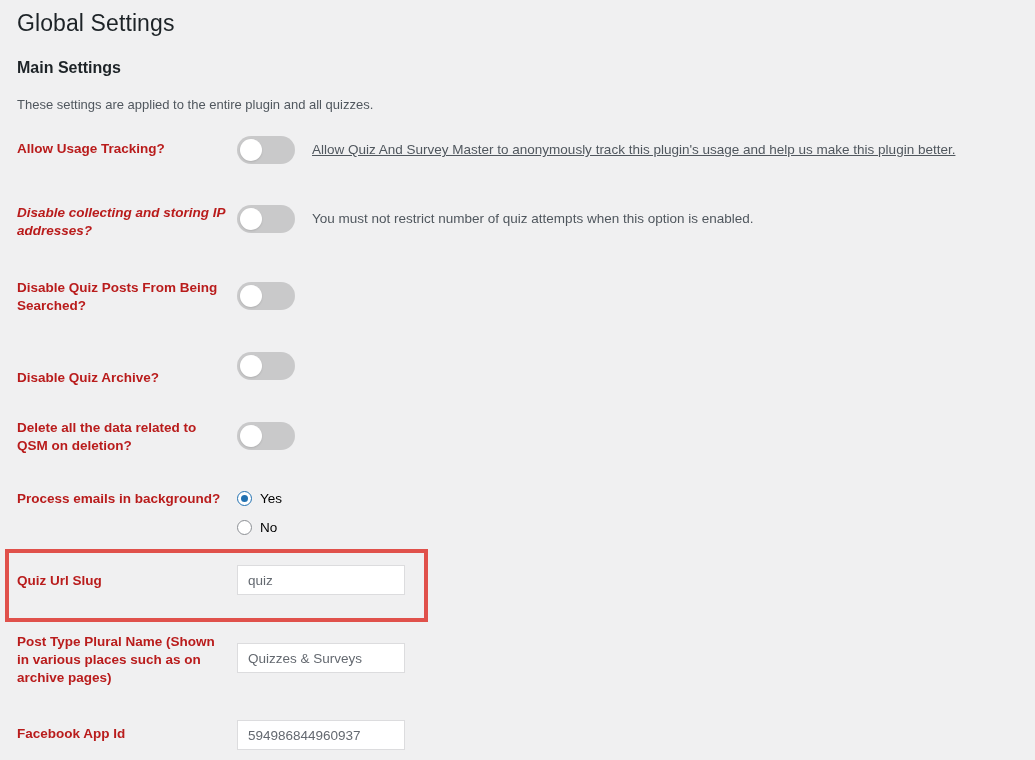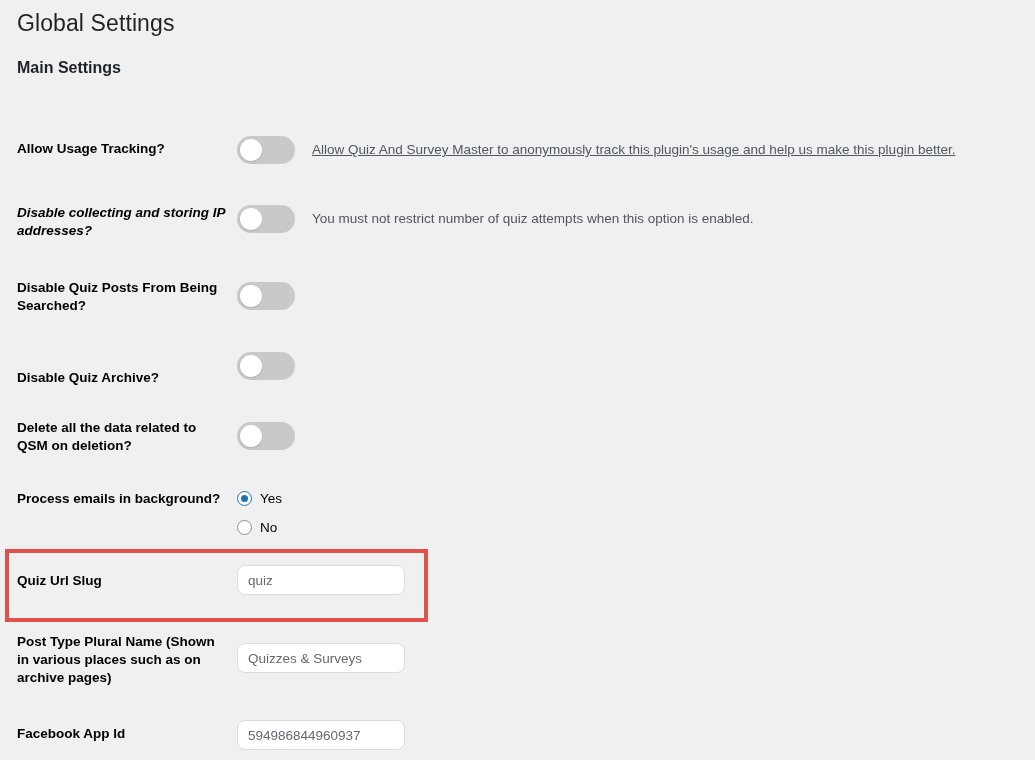--- a/index.html
+++ b/index.html
@@ -58,21 +58,21 @@
     position: absolute;
     left: 0;
     width: 1035px;
   }
   .row-label {
     position: absolute;
     left: 17px;
     width: 210px;
     font-size: 13.5px;
     font-weight: 700;
-    color: #000000;
+    color: #b91c1c;
     line-height: 18px;
   }
   .row-desc {
     position: absolute;
     left: 312px;
     font-size: 13.5px;
     font-weight: 400;
     color: #50575e;
     line-height: 18px;
     white-space: nowrap;
@@ -142,21 +142,21 @@
   }
 
   
   .text-input {
     position: absolute;
     left: 237px;
     width: 168px;
     height: 30px;
     box-sizing: border-box;
     border: 1px solid #dcdcde;
-    border-radius: 8px;
+    border-radius: 0;
     background: #ffffff;
     font-family: "Liberation Sans", sans-serif;
     font-size: 13.5px;
     color: #646970;
     padding: 0 10px;
     outline: none;
     box-shadow: 0 0 0 transparent;
   }
 
   
@@ -174,20 +174,21 @@
 </style>
 </head>
 <body>
 
 <div class="page">
 
   <div class="page-title">Global Settings</div>
 
   <div class="section-title">Main Settings</div>
 
+  <div class="section-desc">These settings are applied to the entire plugin and all quizzes.</div>
 
   <div class="row" style="top:136px;">
     <div class="row-label" style="top:4px;">Allow Usage Tracking?</div>
     <div class="toggle" style="top:0px;">
       <div class="knob"></div>
     </div>
     <div class="row-desc" style="top:5px;text-decoration:underline;">Allow Quiz And Survey Master to anonymously track this plugin's usage and help us make this plugin better.</div>
   </div>
 
   <div class="row" style="top:200px;">

